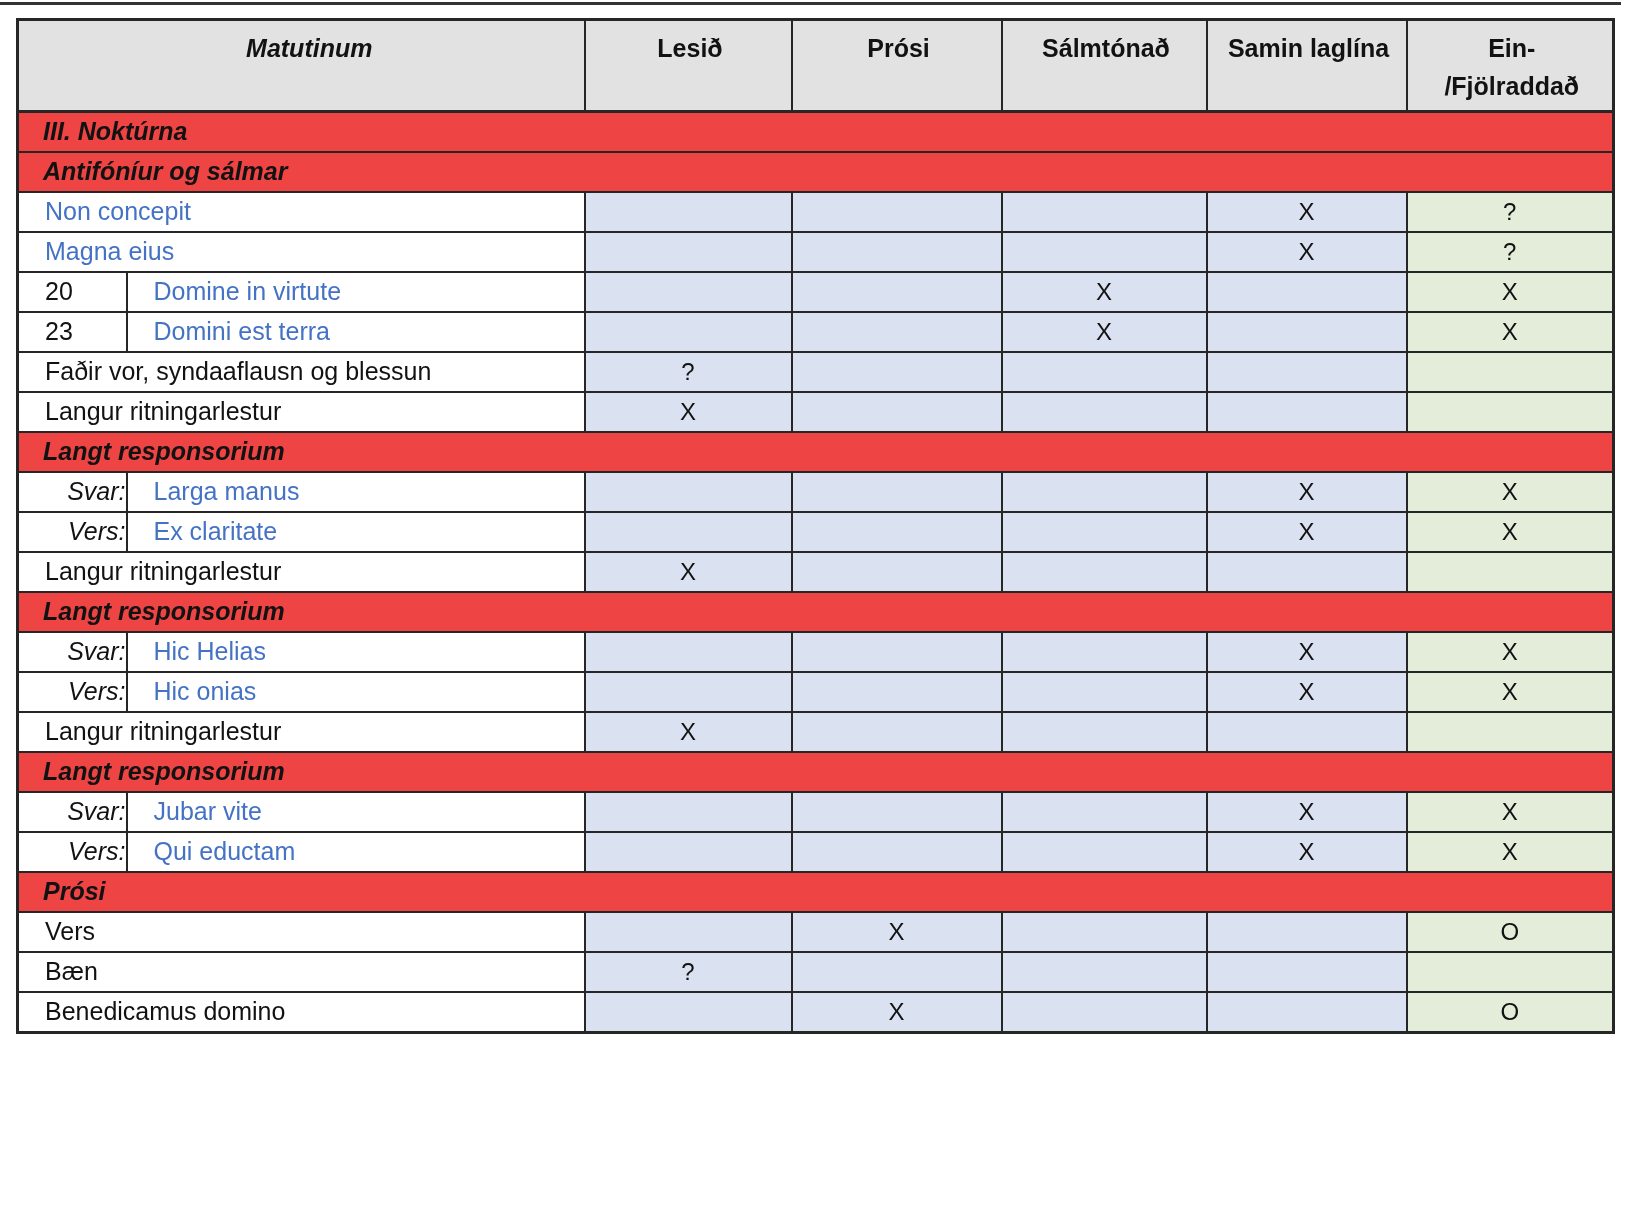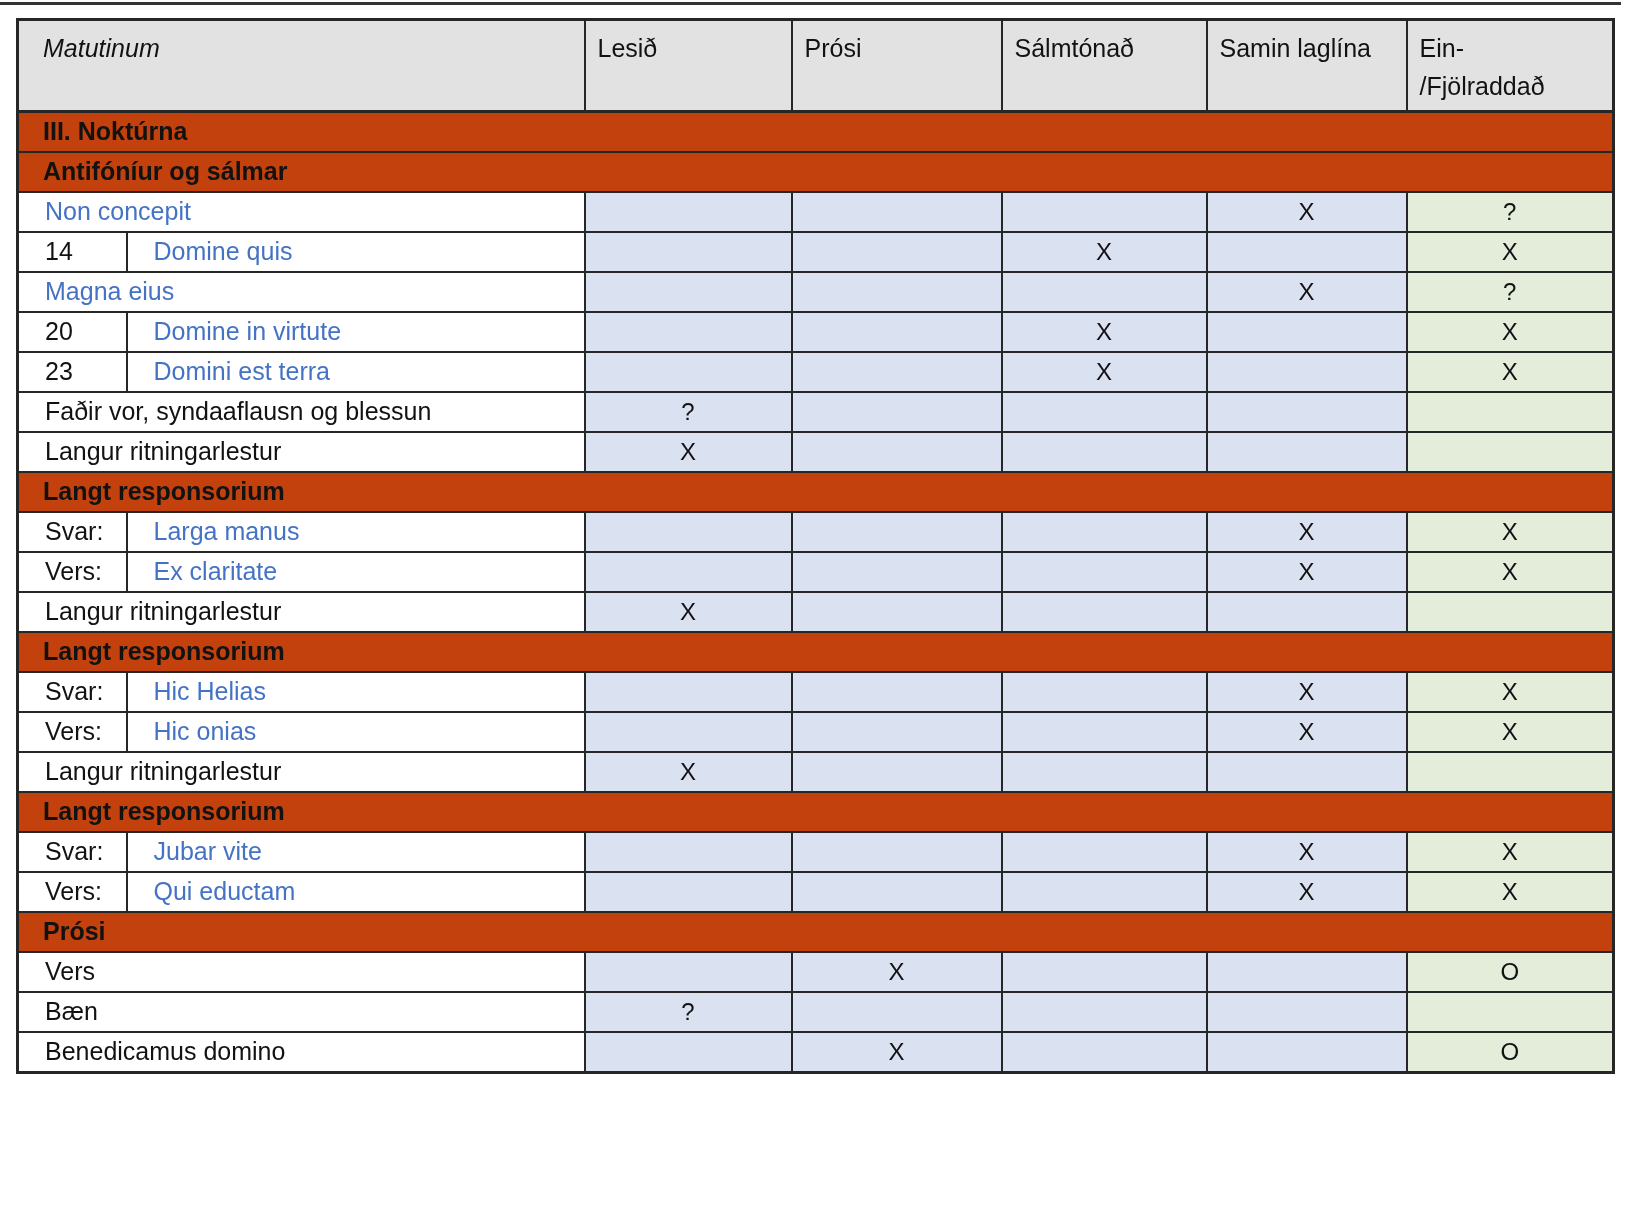--- a/index.html
+++ b/index.html
@@ -26,38 +26,39 @@
   th,td{
     border:2px solid var(--border);
     font-size:25px;line-height:1.15;
     overflow:hidden;white-space:nowrap;
     vertical-align:middle;
   }
   thead th{
     background:var(--header-bg);
     height:74px;
     vertical-align:top;
-    text-align:left;
-    font-weight:normal;
+    text-align:center;
+    font-weight:bold;
     padding:13px 8px 0 12px;
     border-bottom:3px solid var(--border);
   }
   thead th.title-cell{
     font-style:italic;
     padding-left:24px;
   }
   thead th .hdr-line{display:block;margin-bottom:9px;}
   tbody td{height:38px;padding:0;}
   td.section{
     font-weight:bold;
     padding-left:24px;
-    background:#c2410c;
+    background:#ef4444;
+    font-style:italic;
   }
   td.prefix{padding-left:26px;background:#ffffff;}
-  td.prefix.role{}
+  td.prefix.role{font-style:italic;text-align:right;}
   td.name{padding-left:26px;background:#ffffff;}
   td.name .link{color:var(--link);cursor:pointer;}
   td.mark{text-align:center;font-size:24px;}
   td.mark.blue{background:var(--cell-blue);}
   td.mark.green{background:var(--cell-green);}
 </style>
 </head>
 <body>
 
 <div class="top-rule"></div>
@@ -103,29 +104,20 @@
       </tr>
       <tr>
         <td class="name" colspan="2"><span class="link">Non concepit</span></td>
         <td class="mark blue"></td>
         <td class="mark blue"></td>
         <td class="mark blue"></td>
         <td class="mark blue">X</td>
         <td class="mark green">?</td>
       </tr>
       <tr>
-        <td class="prefix">14</td>
-        <td class="name"><span class="link">Domine quis</span></td>
-        <td class="mark blue"></td>
-        <td class="mark blue"></td>
-        <td class="mark blue">X</td>
-        <td class="mark blue"></td>
-        <td class="mark green">X</td>
-      </tr>
-      <tr>
         <td class="name" colspan="2"><span class="link">Magna eius</span></td>
         <td class="mark blue"></td>
         <td class="mark blue"></td>
         <td class="mark blue"></td>
         <td class="mark blue">X</td>
         <td class="mark green">?</td>
       </tr>
       <tr>
         <td class="prefix">20</td>
         <td class="name"><span class="link">Domine in virtute</span></td>

